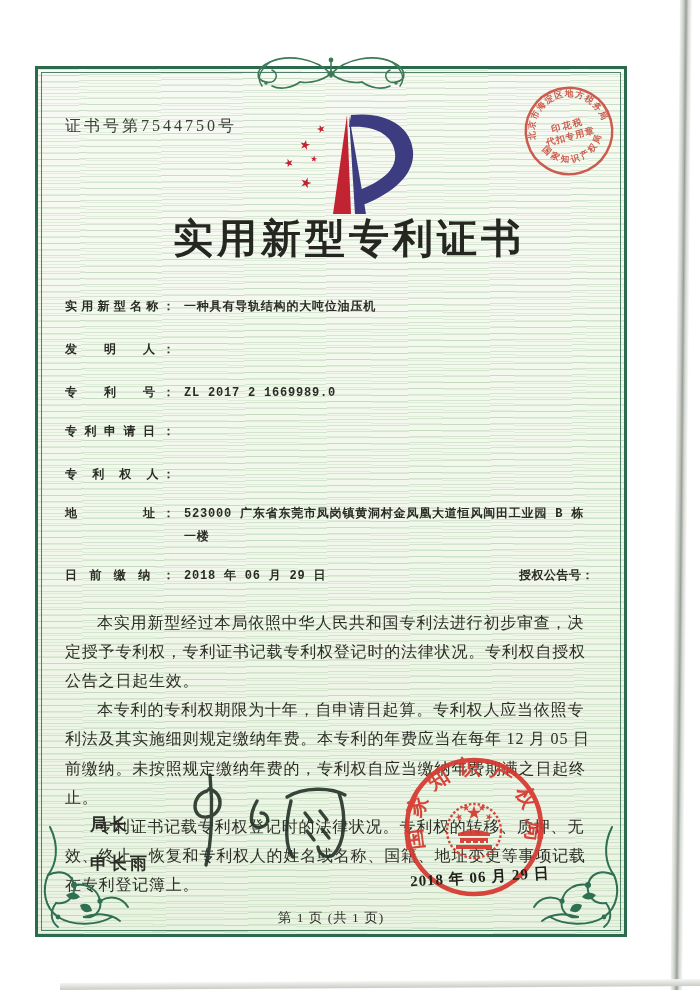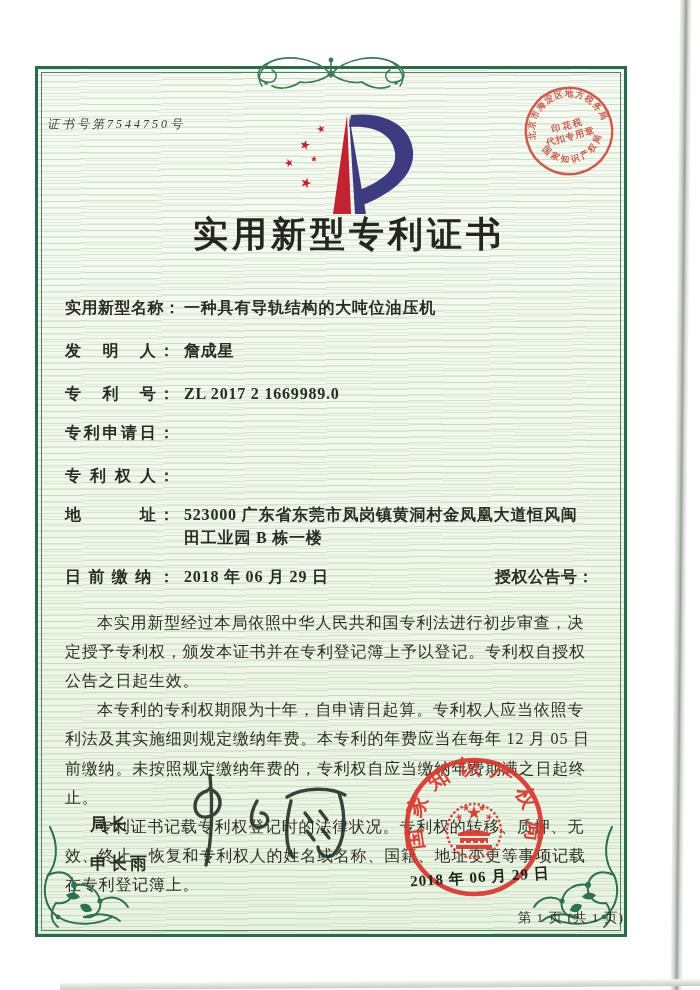--- a/index.html
+++ b/index.html
@@ -28,32 +28,32 @@
       repeating-linear-gradient(179.3deg, rgba(122,174,122,0.26) 0 1px, rgba(255,255,255,0) 1px 6px),
       repeating-linear-gradient(180.8deg, rgba(122,174,122,0.16) 0 1px, rgba(255,255,255,0) 1px 7px),
       linear-gradient(#f7faf2 0%,#f1f7ea 55%,#eaf3e2 100%);
   }
   .frame::before{
     content:"";position:absolute;inset:3px;border:1px solid #4d8169;pointer-events:none;
   }
   
   .ornament-top{position:absolute;top:-17px;left:50%;transform:translateX(-50%);}
   .cert-no{
-    position:absolute;left:9px;top:47px;
-    font-size:12px;letter-spacing:3px;color:#3a3b33;font-weight:500;white-space:nowrap;font-style:italic;
+    position:absolute;left:27px;top:47px;
+    font-size:16px;letter-spacing:3px;color:#3a3b33;font-weight:500;white-space:nowrap;
   }
   .tax-stamp{position:absolute;left:483px;top:14px;width:96px;height:96px;opacity:.88;}
   .logo{position:absolute;left:50%;top:44px;transform:translateX(-50%);margin-left:19px;}
   .doc-title{
     position:absolute;top:142px;left:0;width:100%;padding-left:36px;box-sizing:border-box;
-    text-align:center;font-size:35px;font-weight:700;letter-spacing:4px;color:#24261f;white-space:nowrap;
+    text-align:center;font-size:40px;font-weight:700;letter-spacing:4px;color:#24261f;white-space:nowrap;
   }
   
   .main-text{position:absolute;left:27px;right:30px;top:227px;}
-  .field-row{display:flex;font-size:16px;font-weight:600;line-height:23px;margin-bottom:20px;color:#2a2b24;}
+  .field-row{display:flex;font-size:12px;font-weight:600;line-height:23px;margin-bottom:20px;color:#2a2b24;font-family:Liberation Mono, monospace;}
   .field-row.tight{margin-bottom:16px;}
   .field-label{width:110px;flex:0 0 110px;text-align-last:justify;letter-spacing:0.5px;white-space:nowrap;}
   .field-value{flex:1;padding-left:9px;letter-spacing:0.8px;}
   .gaz-group{margin-left:auto;display:flex;white-space:nowrap;}
   .gaz-group .field-label{width:auto;flex:0 0 auto;text-align-last:auto;}
   .paragraphs{margin-top:6px;}
   .paragraphs p{
     margin:0;font-size:16px;line-height:1.82;letter-spacing:0.8px;
     text-indent:2em;color:#2d2e26;font-weight:500;
   }
@@ -64,21 +64,21 @@
     font-size:17px;line-height:2.3;letter-spacing:3px;color:#2b2c26;font-weight:700;
   }
   .signature{position:absolute;left:143px;top:698px;}
   .big-seal{position:absolute;left:360px;top:682px;}
   .issue-date{
     position:absolute;left:372px;top:799px;
     font-size:15px;letter-spacing:1px;color:#20211a;font-weight:600;
     transform:rotate(-3.5deg);white-space:nowrap;
   }
   .page-footer{
-    position:absolute;bottom:7px;left:0;width:100%;text-align:right;
+    position:absolute;bottom:7px;left:0;width:100%;text-align:center;
     font-size:13.5px;letter-spacing:1px;color:#30312a;
   }
   .flourish{position:absolute;bottom:2px;}
   .flourish.left{left:2px;}
   .flourish.right{right:2px;transform:scaleX(-1);}
 </style>
 </head>
 <body>
 
 <div class="scan-edge-right"></div>
@@ -142,21 +142,20 @@
   <div class="doc-title">实用新型专利证书</div>
 
   <div class="main-text">
 
     <div class="field-row">
       <span class="field-label">实用新型名称：</span>
       <span class="field-value">一种具有导轨结构的大吨位油压机</span>
     </div>
     <div class="field-row">
       <span class="field-label">发　明　人：</span>
-      <span class="field-value">詹成星</span>
     </div>
     <div class="field-row tight">
       <span class="field-label">专　利　号：</span>
       <span class="field-value">ZL 2017 2 1669989.0</span>
     </div>
     <div class="field-row">
       <span class="field-label">专利申请日：</span>
     </div>
     <div class="field-row tight">
       <span class="field-label">专 利 权 人：</span>
@@ -167,21 +166,21 @@
     </div>
     <div class="field-row">
       <span class="field-label">日前缴纳：</span>
       <span class="field-value" style="flex:0 0 auto;">2018 年 06 月 29 日</span>
       <span class="gaz-group">
         <span class="field-label">授权公告号：</span>
       </span>
     </div>
 
     <div class="paragraphs">
-      <p>本实用新型经过本局依照中华人民共和国专利法进行初步审查，决定授予专利权，颁发本证书并在专利登记簿上予以登记。专利权自授权公告之日起生效。</p>
+      <p>本实用新型经过本局依照中华人民共和国专利法进行初步审查，决定授予专利权，专利证书记载专利权登记时的法律状况。专利权自授权公告之日起生效。</p>
       <p>本专利的专利权期限为十年，自申请日起算。专利权人应当依照专利法及其实施细则规定缴纳年费。本专利的年费应当在每年 12 月 05 日前缴纳。未按照规定缴纳年费的，专利权自应当缴纳年费期满之日起终止。</p>
       <p>专利证书记载专利权登记时的法律状况。专利权的转移、质押、无效、终止、恢复和专利权人的姓名或名称、国籍、地址变更等事项记载在专利登记簿上。</p>
     </div>
   </div>
 
   <div class="director">
     <div>局长</div>
     <div>申长雨</div>
   </div>
 

